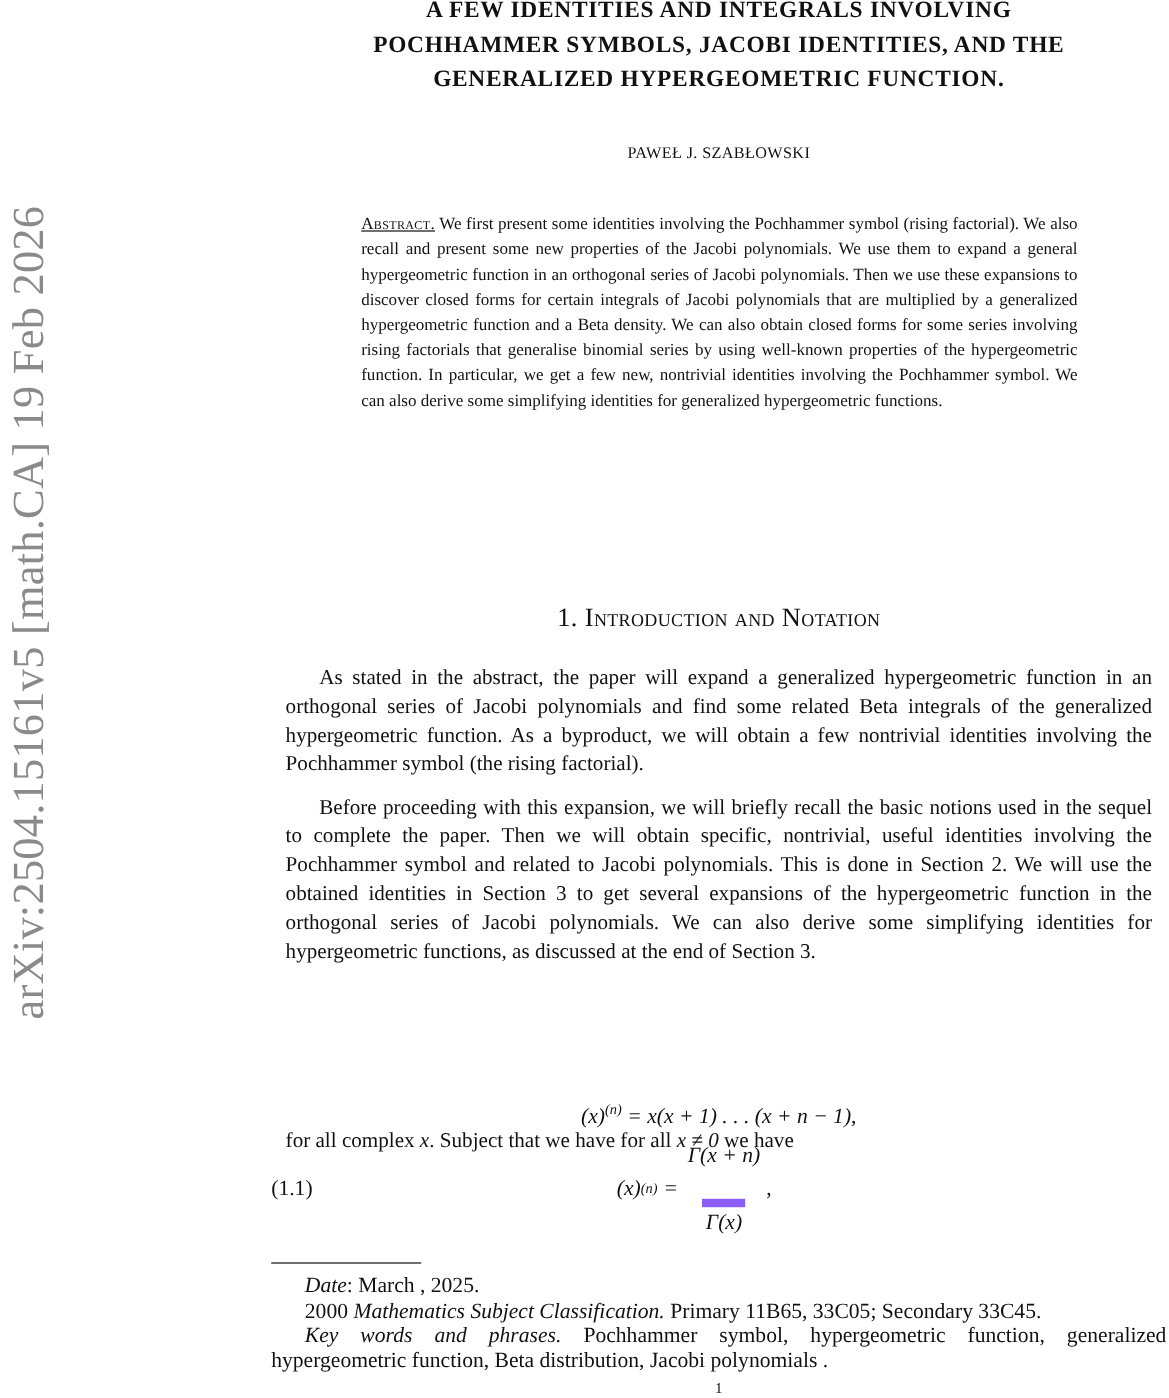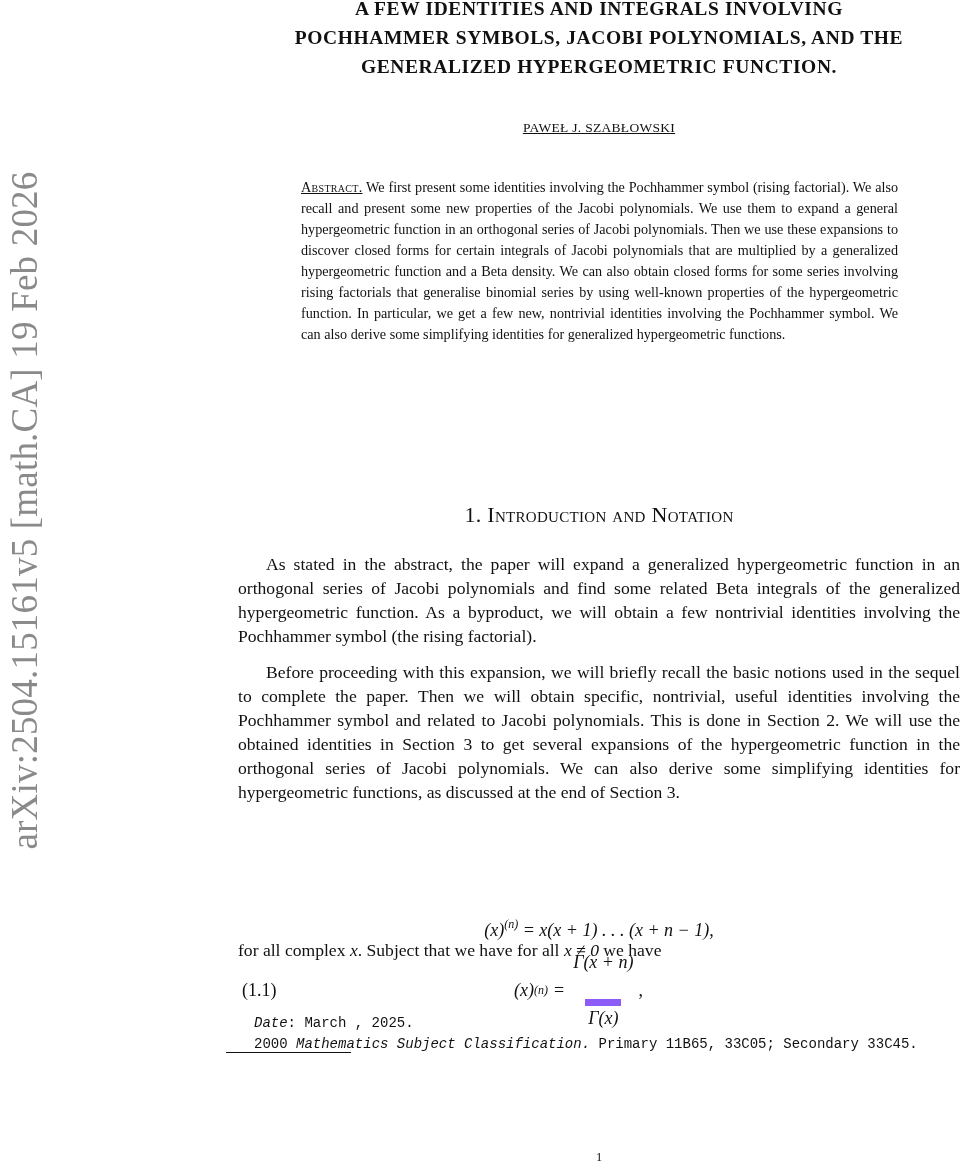--- a/index.html
+++ b/index.html
@@ -17,21 +17,21 @@
     letter-spacing: 0.2px;
   }
   .title {
     position: absolute; left: 226px; top: 0px; width: 746px; text-align: center;
     font-weight: bold; font-size: 19.5px; line-height: 29px; letter-spacing: 0.6px;
     margin-top: -6px;
   }
   .title div { white-space: nowrap; }
   .author {
     position: absolute; left: 226px; top: 120px; width: 746px; text-align: center;
-    font-size: 13.5px; letter-spacing: 0.3px; text-decoration: underline;
+    font-size: 13.5px; letter-spacing: 0.3px;
   }
   .abstract {
     position: absolute; left: 301px; top: 177px; width: 597px;
     font-size: 14.2px; line-height: 21px; text-align: justify;
   }
   .abstract .label { font-variant: small-caps; letter-spacing: 0.3px; text-decoration: underline; }
   .section-heading {
     position: absolute; left: 226px; top: 502px; width: 746px; text-align: center;
     font-size: 22px; font-variant: small-caps; letter-spacing: 0.3px;
   }
@@ -46,52 +46,52 @@
     position: absolute; left: 226px; width: 746px; text-align: center;
     font-size: 18px;
     margin-top: 35px;
   }
   .eq1 { top: 882px; }
   .after-eq { top: 926px; }
   .eq-numbered {
     position: absolute; left: 226px; top: 958px; width: 746px; height: 64px;
     font-size: 18px;
   }
-  .eq-num { position: absolute; left: 16px; top: 22px; }
+  .eq-num { position: absolute; left: 0; top: 22px; }
   .eq-body {
     position: absolute; left: 288px; top: 0; display: flex; align-items: center; height: 64px;
   }
   .frac { display: inline-flex; flex-direction: column; align-items: center; margin: 0 2px 0 6px; gap: 24px; }
   .frac .num { padding: 0 3px 2px; }
   .frac .den { border-top: 7px solid #8b5cf6; padding: 2px 3px 0; }
   i { font-style: italic; }
   sup { font-size: 12px; vertical-align: 8px; }
   .footnote-rule {
     position: absolute; left: 226px; top: 1052px; width: 125px; height: 1px; background: #111;
   }
   .footnotes {
-    position: absolute; left: 226px; top: 1013px; width: 746px;
-    font-size: 14px; line-height: 20.5px; text-align: justify; font-family: Liberation Mono, monospace;
+    position: absolute; left: 226px; top: 1061px; width: 746px;
+    font-size: 18px; line-height: 20.5px; text-align: justify;
   }
   .footnotes p { margin: 0; text-indent: 28px; }
   .page-number {
     position: absolute; left: 226px; top: 1150px; width: 746px; text-align: center;
     font-size: 12.5px;
   }
 </style>
 </head>
 <body>
 
 <div class="arxiv-stamp">
   <span>arXiv:2504.15161v5  [math.CA]  19 Feb 2026</span>
 </div>
 
 <div class="title">
   <div>A FEW IDENTITIES AND INTEGRALS INVOLVING</div>
-  <div>POCHHAMMER SYMBOLS, JACOBI POLYNOMIALS, AND THE</div>
+  <div>POCHHAMMER SYMBOLS, JACOBI IDENTITIES, AND THE</div>
   <div>GENERALIZED HYPERGEOMETRIC FUNCTION.</div>
 </div>
 
 <div class="author">PAWEŁ J. SZABŁOWSKI</div>
 
 <div class="abstract">
   <span class="label">Abstract.</span>
   <span>We first present some identities involving the Pochhammer symbol (rising factorial). We also recall and present some new properties of the Jacobi polynomials. We use them to expand a general hypergeometric function in an orthogonal series of Jacobi polynomials. Then we use these expansions to discover closed forms for certain integrals of Jacobi polynomials that are multiplied by a generalized hypergeometric function and a Beta density. We can also obtain closed forms for some series involving rising factorials that generalise binomial series by using well-known properties of the hypergeometric function. In particular, we get a few new, nontrivial identities involving the Pochhammer symbol. We can also derive some simplifying identities for generalized hypergeometric functions.</span>
 </div>
 
@@ -126,15 +126,16 @@
     </span>
     <span>,</span>
   </span>
 </div>
 
 <div class="footnote-rule"></div>
 
 <div class="footnotes">
   <p><i>Date</i><span>: March , 2025.</span></p>
   <p><span>2000 </span><i>Mathematics Subject Classification.</i><span> Primary 11B65, 33C05; Secondary 33C45.</span></p>
+  <p><i>Key words and phrases.</i><span> Pochhammer symbol, hypergeometric function, generalized hypergeometric function, Beta distribution, Jacobi polynomials .</span></p>
 </div>
 
 <div class="page-number">1</div>
 
 </body></html>

